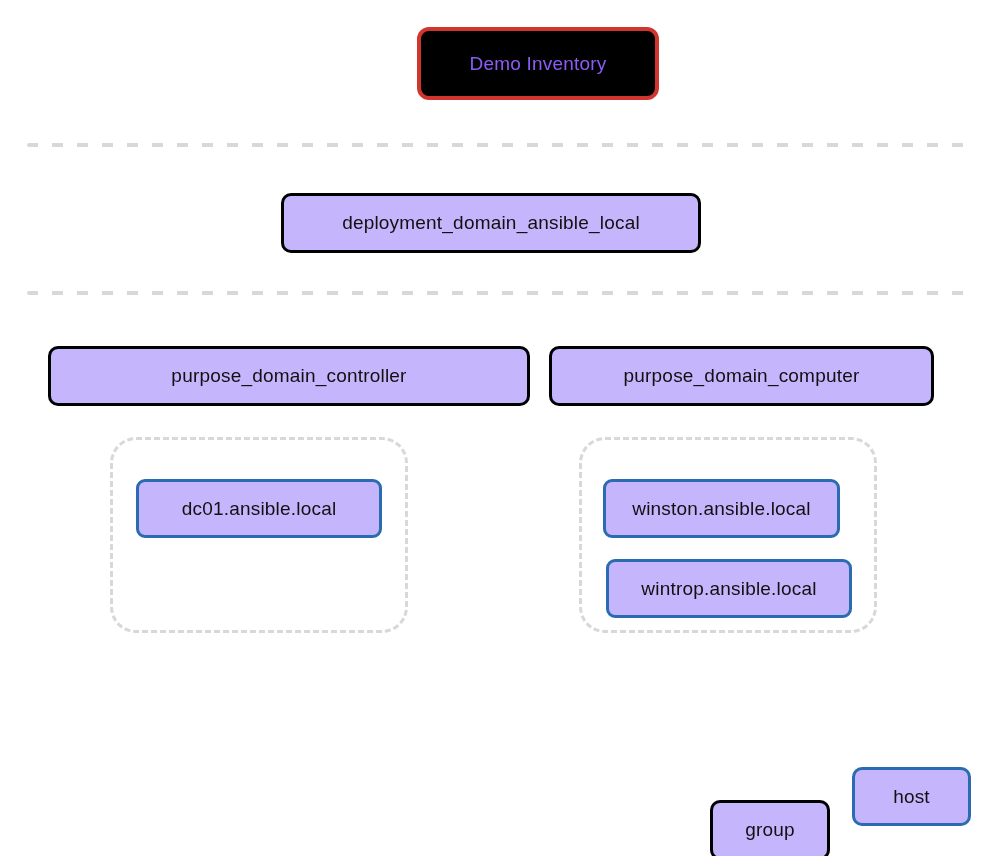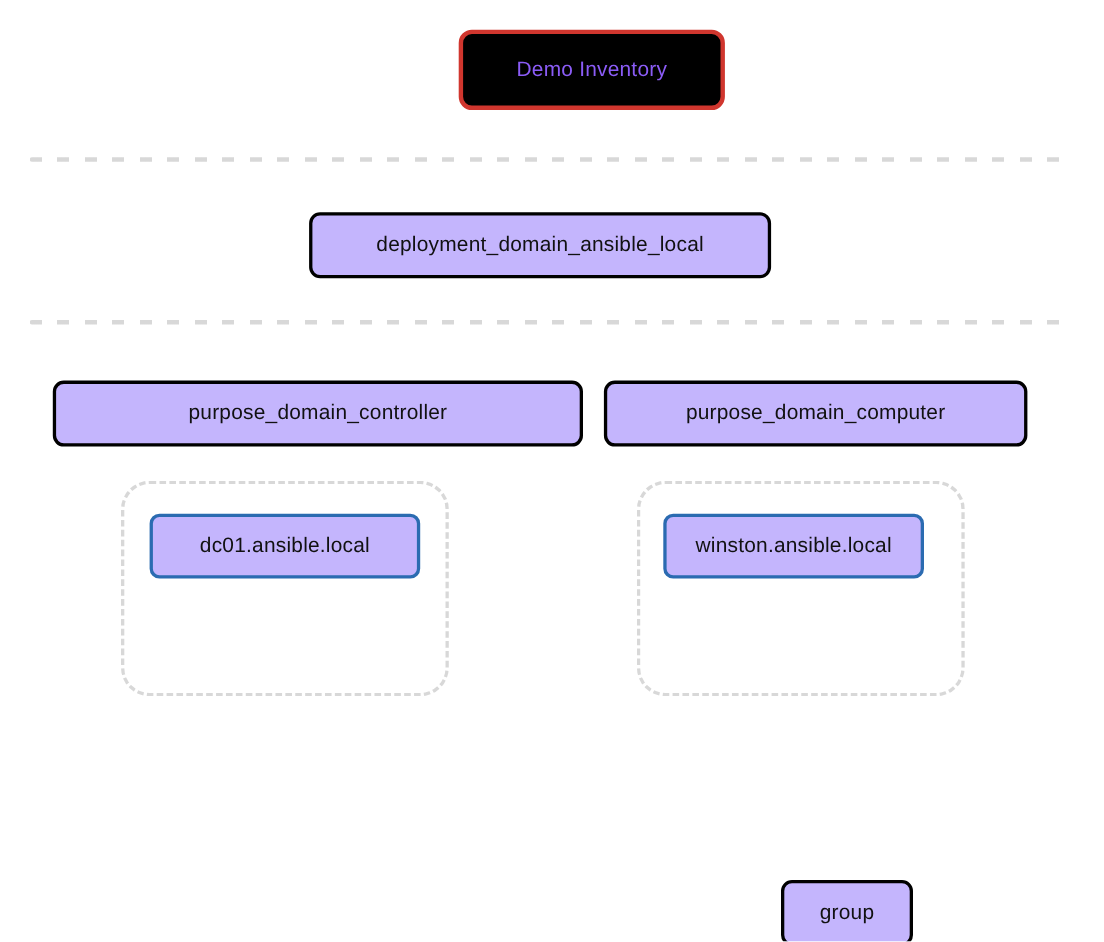--- a/index.html
+++ b/index.html
@@ -69,20 +69,21 @@
     height: 196px;
     border: 3px dashed #d8d8d8;
     border-radius: 26px;
     box-sizing: border-box;
   }
   .host-container-left { left: 110px; }
   .host-container-right { left: 579px; }
   .node-host {
     border: 3.5px solid #2b6bb1;
     border-radius: 9px;
+    margin-top: 12px;
   }
   .node-dc01 {
     left: 23px; top: 27px;
     width: 246px; height: 59px;
   }
   .node-winston {
     left: 21px; top: 27px;
     width: 237px; height: 59px;
   }
   .node-wintrop {
@@ -129,20 +130,26 @@
   <div class="host-container host-container-left">
     <div class="node node-host node-dc01">
       <span>dc01.ansible.local</span>
     </div>
   </div>
 
   <div class="host-container host-container-right">
     <div class="node node-host node-winston">
       <span>winston.ansible.local</span>
     </div>
+    <div class="node node-host node-wintrop">
+      <span>wintrop.ansible.local</span>
+    </div>
   </div>
 
   <div class="node legend-group-box">
     <span>group</span>
   </div>
 
+  <div class="node legend-host-box">
+    <span>host</span>
+  </div>
 
 </div>
 
 </body></html>

